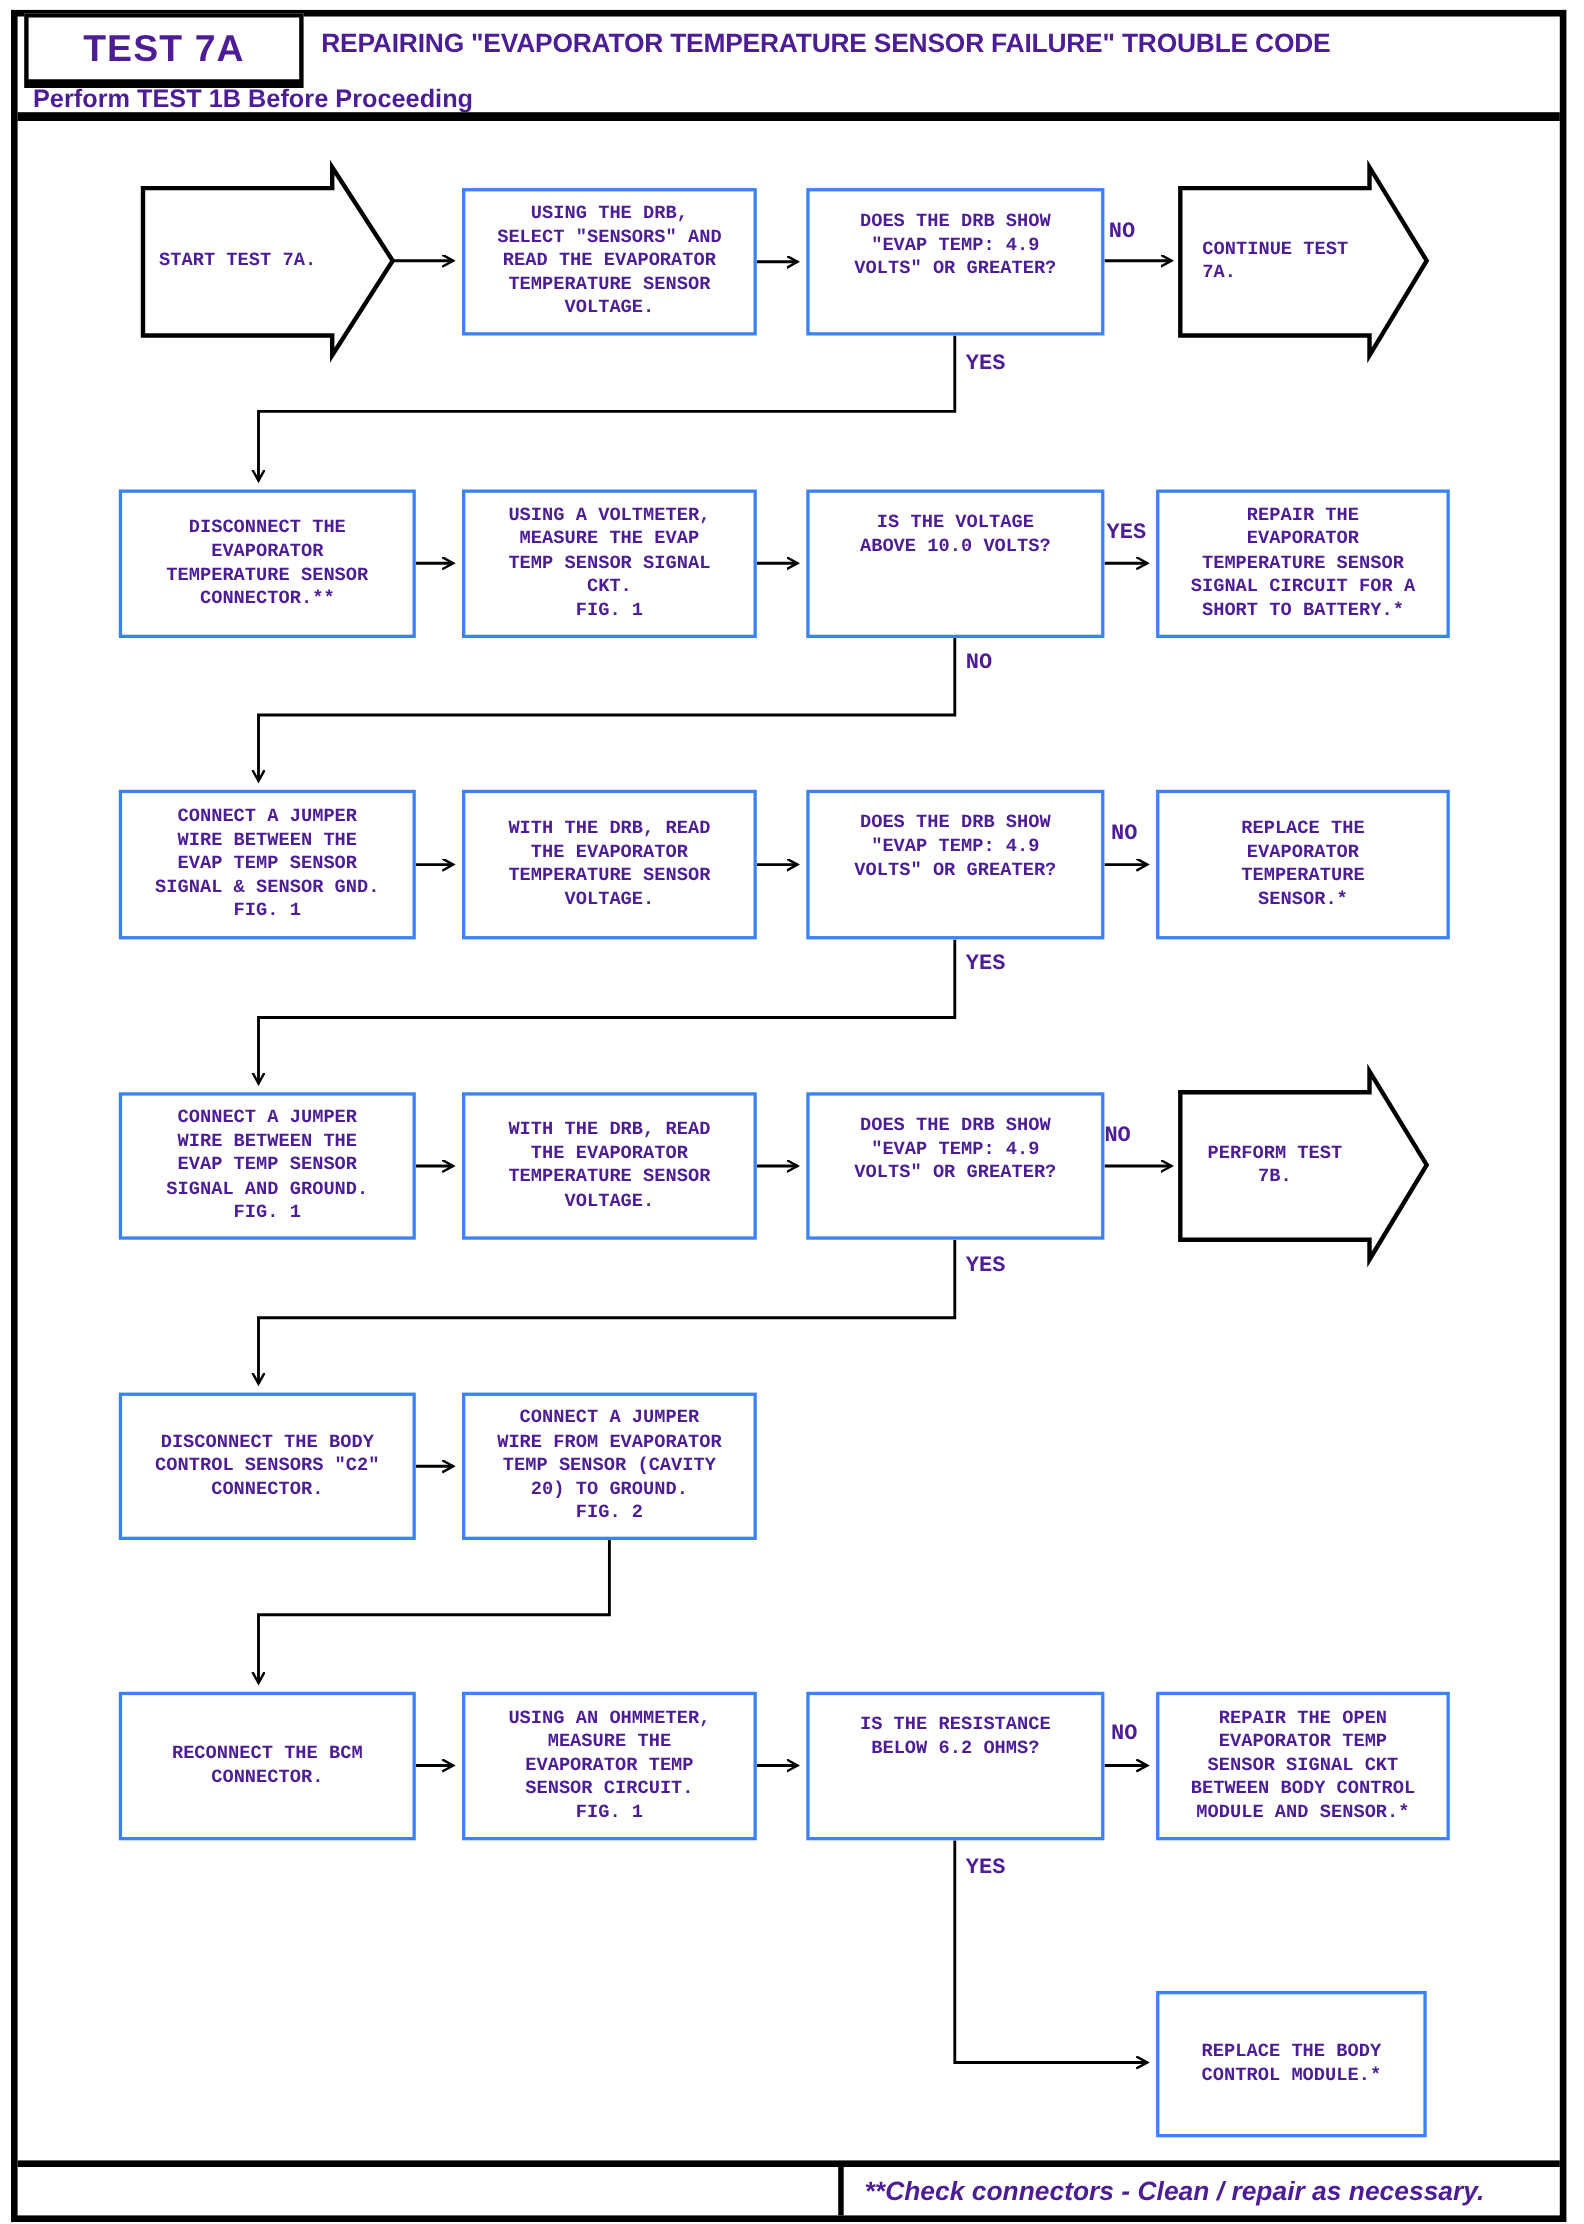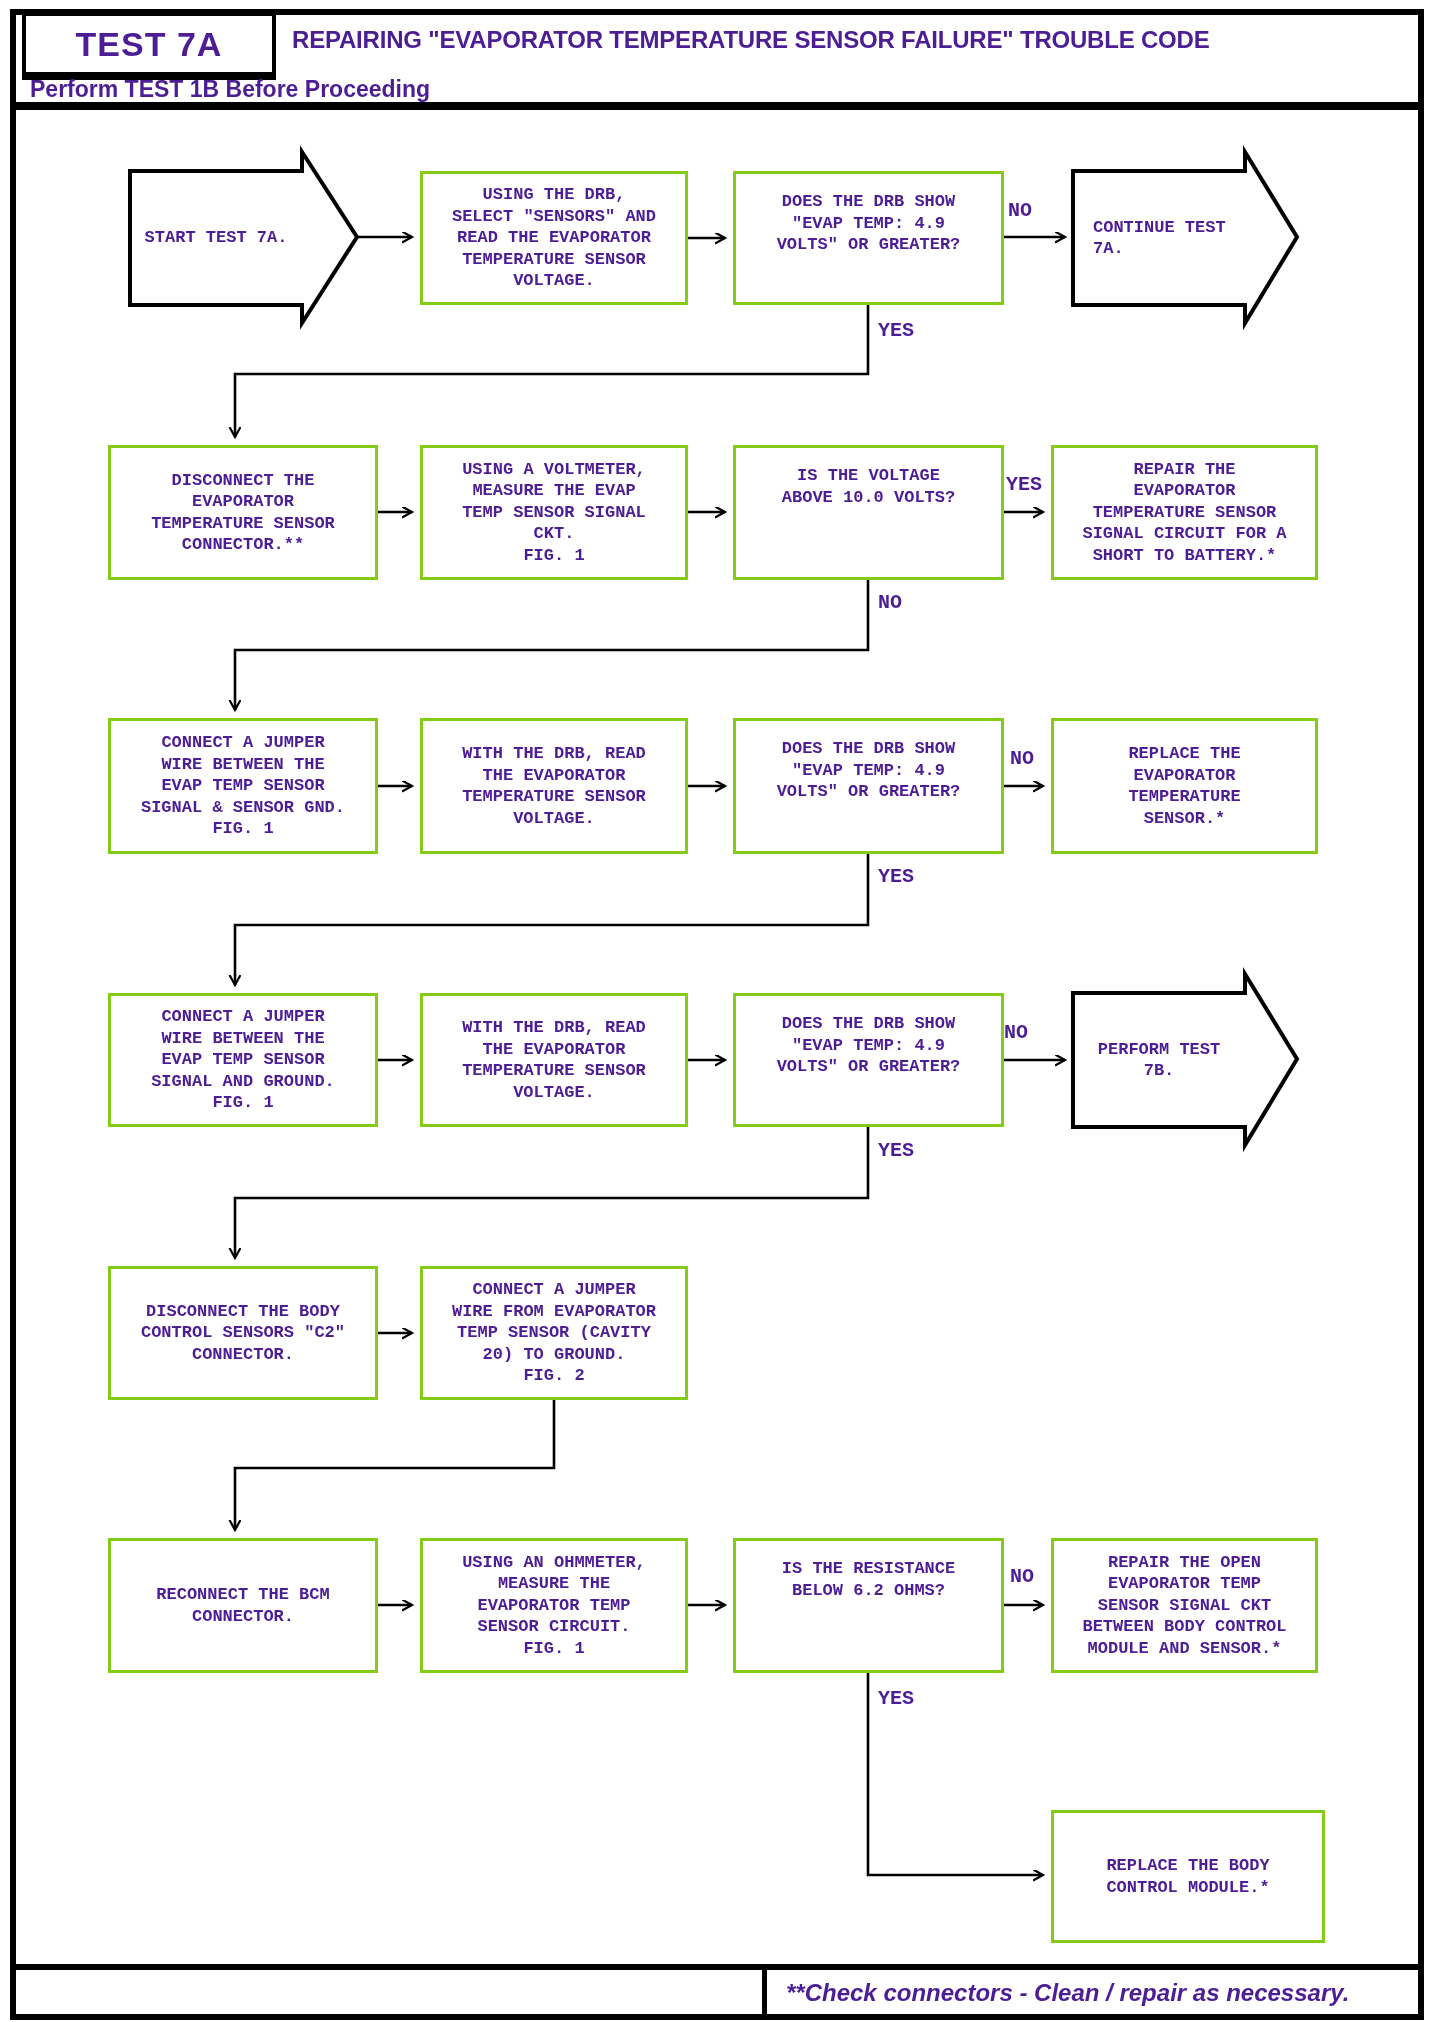--- a/index.html
+++ b/index.html
@@ -13,21 +13,21 @@
   .title{position:absolute;left:292px;top:26px;width:1120px;
          font:900 24px "Liberation Sans",sans-serif;letter-spacing:-0.2px;}
   .subtitle{position:absolute;left:30px;top:76px;font:900 23px "Liberation Sans",sans-serif;}
   .hrule{position:absolute;left:16px;top:102px;width:1402px;height:8px;background:#000;}
   
   .frule{position:absolute;left:16px;top:1964px;width:1402px;height:6px;background:#000;}
   .fdiv{position:absolute;left:762px;top:1970px;width:5px;height:44px;background:#000;}
   .fnoteL{position:absolute;left:40px;top:1976px;font:italic 900 28px "Liberation Sans",sans-serif;}
   .fnoteR{position:absolute;left:786px;top:1979px;font:italic 900 24px "Liberation Sans",sans-serif;}
   
-  .box{position:absolute;box-sizing:border-box;border:3px solid #84cc16;background:#fff;
+  .box{position:absolute;box-sizing:border-box;border:3px solid #3b82f6;background:#fff;
        display:flex;align-items:center;justify-content:center;text-align:center;
        font:700 17px/21.5px "Liberation Mono","DejaVu Sans Mono",monospace;white-space:pre-line;}
   .qtop{align-items:flex-start;padding-top:17px;}
   .ftext{position:absolute;display:flex;align-items:center;justify-content:center;text-align:center;
          font:700 17px/21.5px "Liberation Mono","DejaVu Sans Mono",monospace;white-space:pre-line;}
   .ftext.left{justify-content:flex-start;text-align:left;padding-left:20px;}
   .lbl{position:absolute;font:700 20px/22px "Liberation Mono","DejaVu Sans Mono",monospace;}
   svg.shape{position:absolute;overflow:visible;}
   #wires{position:absolute;left:0;top:0;pointer-events:none;}
 </style>
@@ -167,21 +167,21 @@
 SENSOR CIRCUIT.
 FIG. 1</div>
   <div class="box qtop" style="left:733px;top:1538px;width:271px;height:135px">IS THE RESISTANCE
 BELOW 6.2 OHMS?</div>
   <div class="box" style="left:1051px;top:1538px;width:267px;height:135px">REPAIR THE OPEN
 EVAPORATOR TEMP
 SENSOR SIGNAL CKT
 BETWEEN BODY CONTROL
 MODULE AND SENSOR.*</div>
 
-  <div class="box" style="left:1051px;top:1810px;width:274px;height:133px">REPLACE THE BODY
+  <div class="box" style="left:1051px;top:1810px;width:246px;height:133px">REPLACE THE BODY
 CONTROL MODULE.*</div>
 
   <div class="lbl" style="left:1008px;top:200px">NO</div>
   <div class="lbl" style="left:878px;top:320px">YES</div>
   <div class="lbl" style="left:1006px;top:474px">YES</div>
   <div class="lbl" style="left:878px;top:592px">NO</div>
   <div class="lbl" style="left:1010px;top:748px">NO</div>
   <div class="lbl" style="left:878px;top:866px">YES</div>
   <div class="lbl" style="left:1004px;top:1022px">NO</div>
   <div class="lbl" style="left:878px;top:1140px">YES</div>

